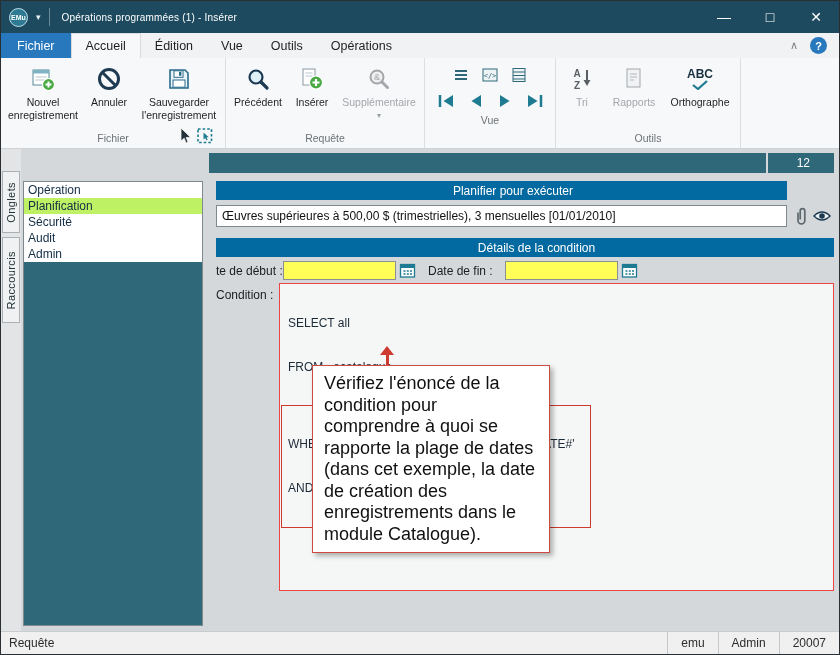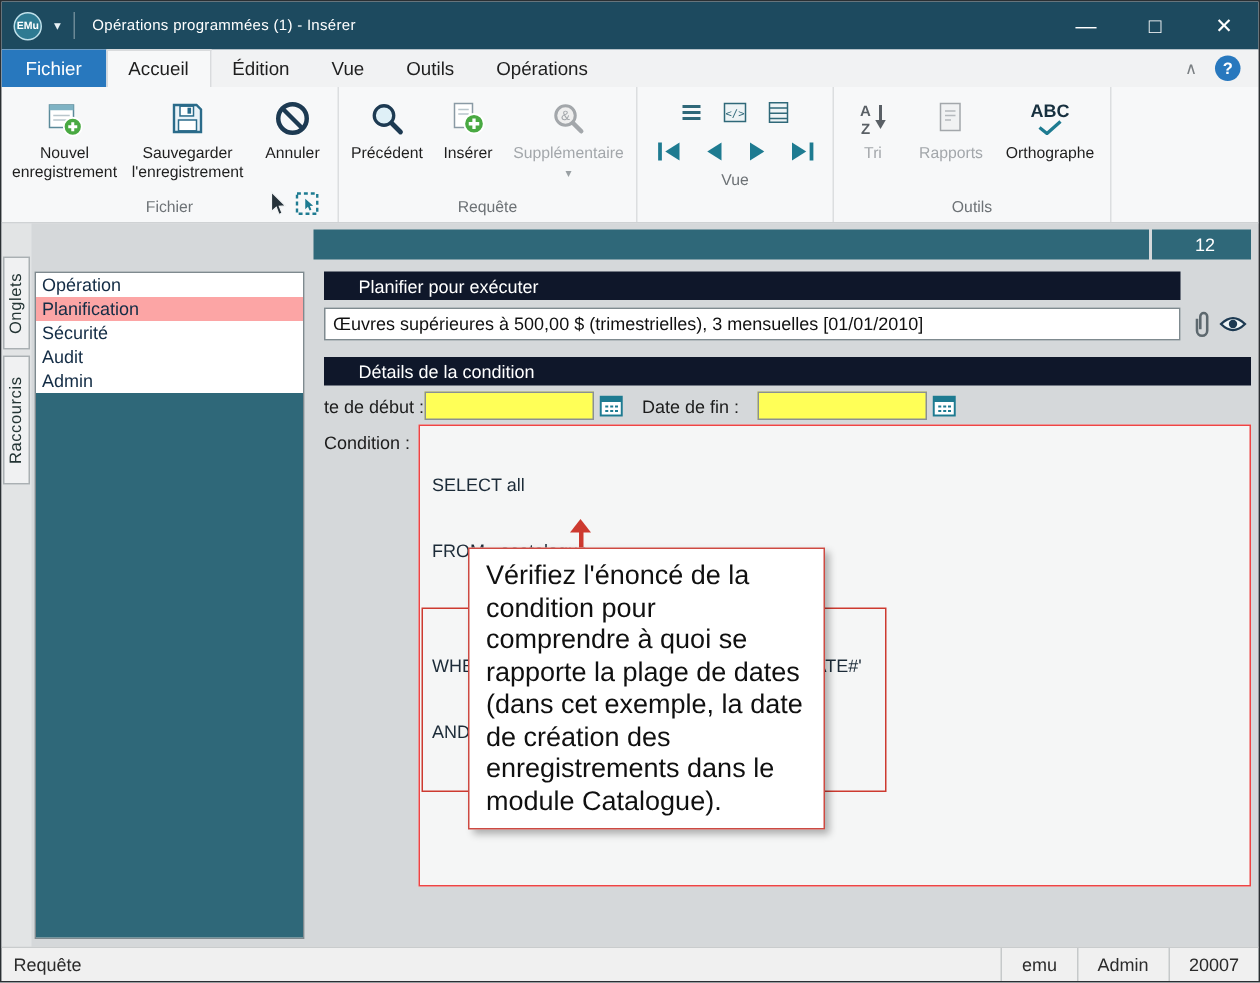--- a/index.html
+++ b/index.html
@@ -46,29 +46,29 @@
 
   
   .main { flex:1; position:relative; background:#d5d8da; }
   .rail { position:absolute; left:0; top:0; width:20px; height:100%; background:#e2e4e5; }
   .rail-tab { position:absolute; left:1px; width:18px; background:#f0f1f2; border:1px solid #aab0b3;
               display:flex; align-items:center; justify-content:center; font-size:11px; color:#233; }
   .rail-text { writing-mode:vertical-rl; transform:rotate(180deg); letter-spacing:.4px; }
   .side-panel { position:absolute; left:22px; top:32px; width:180px; height:445px;
                 border:1px solid #7f8a8f; display:flex; flex-direction:column; background:#fff; }
   .side-item { height:16px; line-height:16px; padding-left:4px; font-size:12px; color:#132c45; cursor:default; }
-  .side-item.selected { background:#fca5a5; }
+  .side-item.selected { background:#bef264; }
   .side-fill { flex:1; background:#2f6879; }
 
   .record-bar { position:absolute; left:208px; top:4px; width:557px; height:20px; background:#2f6879; }
   .record-count { position:absolute; left:767px; top:4px; width:66px; height:20px; background:#2f6879;
                   color:#fff; font-size:12px; display:flex; align-items:center; justify-content:flex-end; padding-right:24px; }
 
-  .teal-header { position:absolute; height:19px; background:#0f172a; color:#fff; font-size:12px;
-                 display:flex; align-items:center; padding-left:23px; }
+  .teal-header { position:absolute; height:19px; background:#0369a1; color:#fff; font-size:12px;
+                 display:flex; align-items:center; padding-left:23px;justify-content:center; }
   .summary-input { position:absolute; left:215px; top:56px; width:571px; height:22px; border:1px solid #7f8a8f;
                    background:#fff; font-family:inherit; font-size:12px; color:#111; padding:0 5px; }
   .side-icon { position:absolute; width:20px; height:20px; display:flex; align-items:center; justify-content:center; }
 
   .field-label { position:absolute; font-size:12px; color:#1c1c1c; }
   .date-field { position:absolute; width:113px; height:19px; background:#ffff57; border:1px solid #8a9094;
                 font-family:inherit; font-size:12px; padding:0 4px; }
   .cal-btn { position:absolute; width:19px; height:19px; display:flex; align-items:center; justify-content:center; cursor:default; }
 
   .condition-box { position:absolute; left:278px; top:134px; width:555px; height:308px;
@@ -133,39 +133,39 @@
               <rect x="3" y="4" width="16" height="15" fill="#ffffff" stroke="#5b8a9a"></rect>
               <rect x="3" y="4" width="16" height="3.5" fill="#7fb3c4"></rect>
               <line x1="5.5" y1="11" x2="16.5" y2="11" stroke="#b9c6cc"></line>
               <line x1="5.5" y1="14" x2="16.5" y2="14" stroke="#b9c6cc"></line>
               <circle cx="18.5" cy="18.5" r="6" fill="#49a942" stroke="#fff" stroke-width="1.2"></circle>
               <path d="M18.5 15.5v6 M15.5 18.5h6" stroke="#fff" stroke-width="2"></path>
             </svg>
           </span>
           <span class="rlabel">Nouvel enregistrement</span>
         </div>
+        <div class="rbtn" style="width:54px">
+          <span class="ricon">
+            <svg width="26" height="26" viewBox="0 0 26 26">
+              <circle cx="13" cy="13" r="9.5" fill="none" stroke="#1d3a52" stroke-width="3"></circle>
+              <line x1="6.5" y1="6.5" x2="19.5" y2="19.5" stroke="#1d3a52" stroke-width="3"></line>
+            </svg>
+          </span>
+          <span class="rlabel">Annuler</span>
+        </div>
         <div class="rbtn" style="width:86px">
           <span class="ricon">
             <svg width="26" height="26" viewBox="0 0 26 26">
               <path d="M4 4 h15 l3 3 v15 h-18 z" fill="#eaf3f8" stroke="#2a6b8a" stroke-width="1.6"></path>
               <rect x="8" y="4.8" width="9" height="6.5" fill="#ffffff" stroke="#2a6b8a"></rect>
               <rect x="13" y="5.8" width="2.4" height="4" fill="#2a6b8a"></rect>
               <rect x="7" y="14" width="12" height="7.2" fill="#ffffff" stroke="#2a6b8a"></rect>
             </svg>
           </span>
           <span class="rlabel">Sauvegarder l'enregistrement</span>
-        </div>
-        <div class="rbtn" style="width:54px">
-          <span class="ricon">
-            <svg width="26" height="26" viewBox="0 0 26 26">
-              <circle cx="13" cy="13" r="9.5" fill="none" stroke="#1d3a52" stroke-width="3"></circle>
-              <line x1="6.5" y1="6.5" x2="19.5" y2="19.5" stroke="#1d3a52" stroke-width="3"></line>
-            </svg>
-          </span>
-          <span class="rlabel">Annuler</span>
         </div>
       </div>
       <div class="rgroup-label">Fichier</div>
     </div>
 
     <div class="rgroup">
       <div class="rgroup-buttons">
         <div class="rbtn" style="width:58px">
           <span class="ricon">
             <svg width="26" height="26" viewBox="0 0 26 26">

